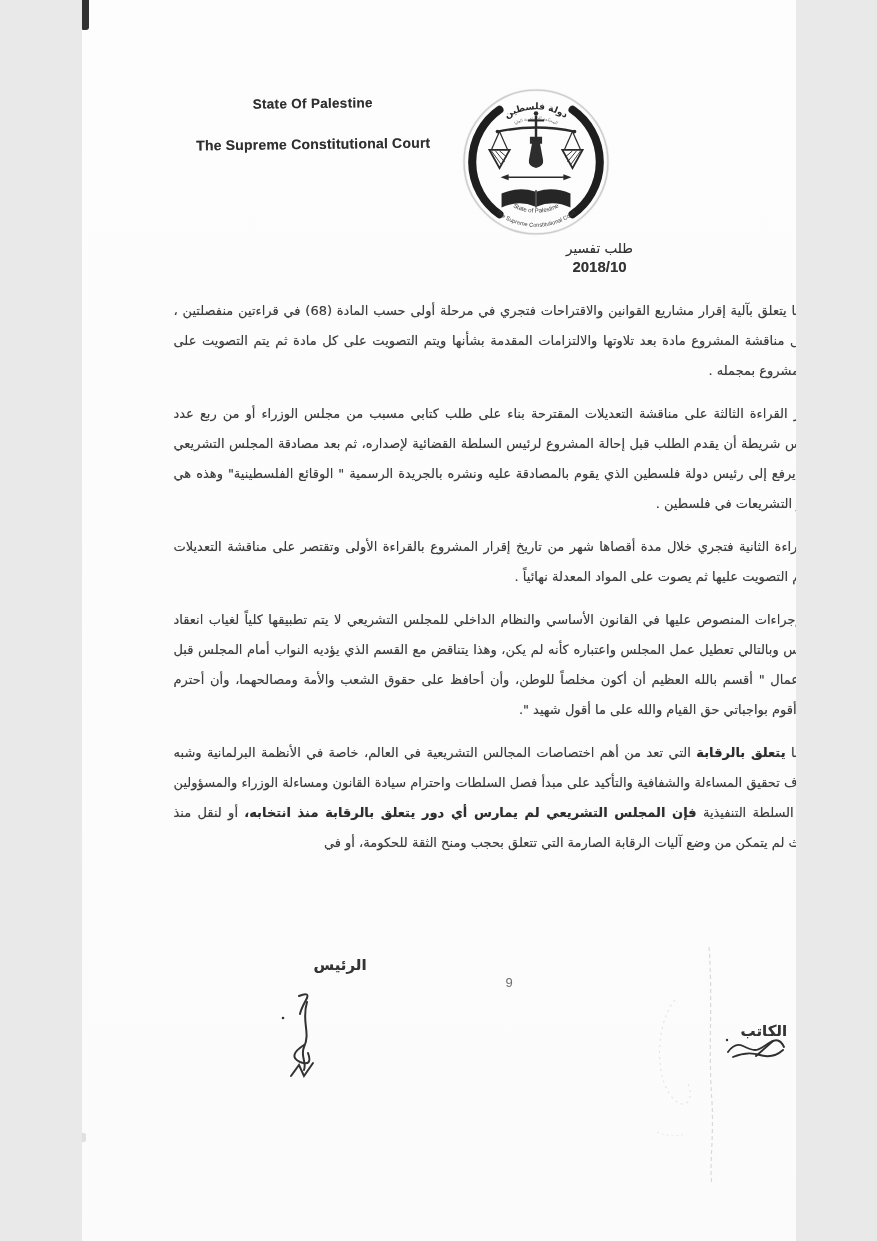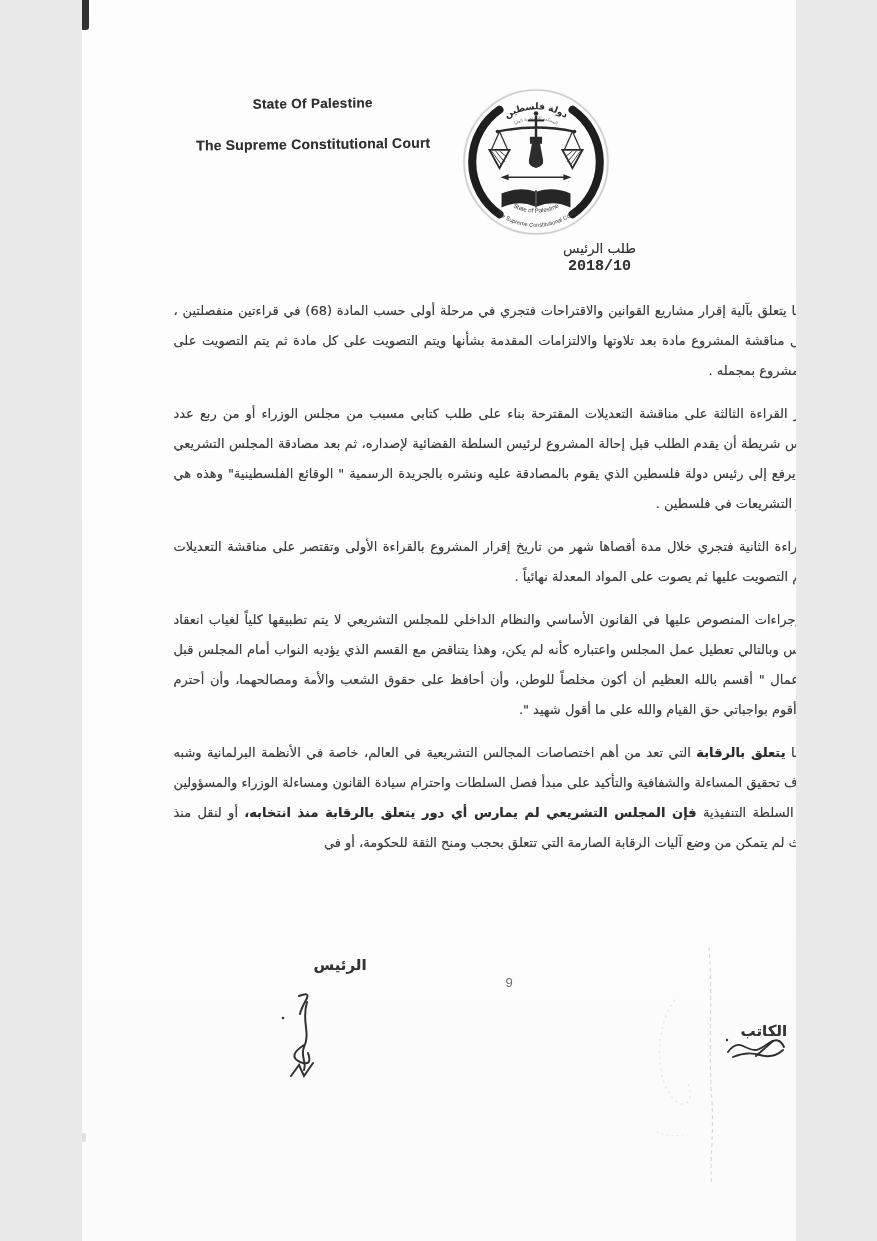--- a/index.html
+++ b/index.html
@@ -31,21 +31,21 @@
   .hdr-ar .l2{ font-size:15px; margin-top:23px; }
   .emblem{ position:absolute; left:378px; top:86px; width:152px; height:152px; }
   
   .ref{
     position:absolute; right:152px; top:240px; width:88px;
     direction:rtl; text-align:center; color:#333;
     text-shadow:0 0 0.5px rgba(60,60,60,.5);
   }
   .ref .subject{ font-size:13.5px; }
   .ref .number{ font-size:15px; font-weight:bold; margin-top:2px;
-    font-family:Liberation Mono, monospace; direction:ltr; }
+    font-family:Liberation Sans, sans-serif; direction:ltr; }
   
   .doc-body{
     position:absolute; left:92px; top:296px; width:693px;
     direction:rtl; text-align:justify; color:#3c3c3c;
     font-size:13px; line-height:30px;
     text-shadow:0 0 0.7px rgba(70,70,70,.5);
   }
   .doc-body p{ margin:0 0 13px 0; text-indent:34px; }
   .doc-body .b{ font-weight:bold; color:#2d2d2d; }
   
@@ -140,21 +140,21 @@
     </g>
 
     <g>
       <path d="M 41 106 Q 58 99 74 104 L 74 119 Q 58 112 41 120 Z" fill="#262626"></path>
       <path d="M 109 106 Q 92 99 76 104 L 76 119 Q 92 112 109 120 Z" fill="#262626"></path>
       <line x1="75" y1="103" x2="75" y2="120" stroke="#262626" stroke-width="1.6"></line>
     </g>
   </svg>
 
   <div class="ref">
-    <div class="subject">طلب الرئيس</div>
+    <div class="subject">طلب تفسير</div>
     <div class="number">2018/10</div>
   </div>
 
   <div class="doc-body">
     <p><span>أما فيما يتعلق بآلية إقرار مشاريع القوانين والاقتراحات فتجري في مرحلة أولى حسب المادة (68) في قراءتين منفصلتين ، يتم في الأولى مناقشة المشروع مادة بعد تلاوتها والالتزامات المقدمة بشأنها ويتم التصويت على كل مادة ثم يتم التصويت على المقترح أو المشروع بمجمله .</span></p>
     <p><span>وتقتصر القراءة الثالثة على مناقشة التعديلات المقترحة بناء على طلب كتابي مسبب من مجلس الوزراء أو من ربع عدد أعضاء المجلس شريطة أن يقدم الطلب قبل إحالة المشروع لرئيس السلطة القضائية لإصداره، ثم بعد مصادقة المجلس التشريعي على القانون يرفع إلى رئيس دولة فلسطين الذي يقوم بالمصادقة عليه ونشره بالجريدة الرسمية " الوقائع الفلسطينية" وهذه هي طريقة إصدار التشريعات في فلسطين .</span></p>
     <p><span>أما القراءة الثانية فتجري خلال مدة أقصاها شهر من تاريخ إقرار المشروع بالقراءة الأولى وتقتصر على مناقشة التعديلات المقترحة ويتم التصويت عليها ثم يصوت على المواد المعدلة نهائياً .</span></p>
     <p><span>هذه الإجراءات المنصوص عليها في القانون الأساسي والنظام الداخلي للمجلس التشريعي لا يتم تطبيقها كلياً لغياب انعقاد دورات المجلس وبالتالي تعطيل عمل المجلس واعتباره كأنه لم يكن، وهذا يتناقض مع القسم الذي يؤديه النواب أمام المجلس قبل شروعهم بالأعمال " أقسم بالله العظيم أن أكون مخلصاً للوطن، وأن أحافظ على حقوق الشعب والأمة ومصالحهما، وأن أحترم القانون، وأن أقوم بواجباتي حق القيام والله على ما أقول شهيد ".</span></p>
     <p><span>أما فيما </span><span class="b">يتعلق بالرقابة</span><span> التي تعد من أهم اختصاصات المجالس التشريعية في العالم، خاصة في الأنظمة البرلمانية وشبه الرئاسية، بهدف تحقيق المساءلة والشفافية والتأكيد على مبدأ فصل السلطات واحترام سيادة القانون ومساءلة الوزراء والمسؤولين ومراقبة أداء السلطة التنفيذية </span><span class="b">فإن المجلس التشريعي لم يمارس أي دور يتعلق بالرقابة منذ انتخابه،</span><span> أو لنقل منذ الانقسام، حيث لم يتمكن من وضع آليات الرقابة الصارمة التي تتعلق بحجب ومنح الثقة للحكومة، أو في</span></p>
   </div>

